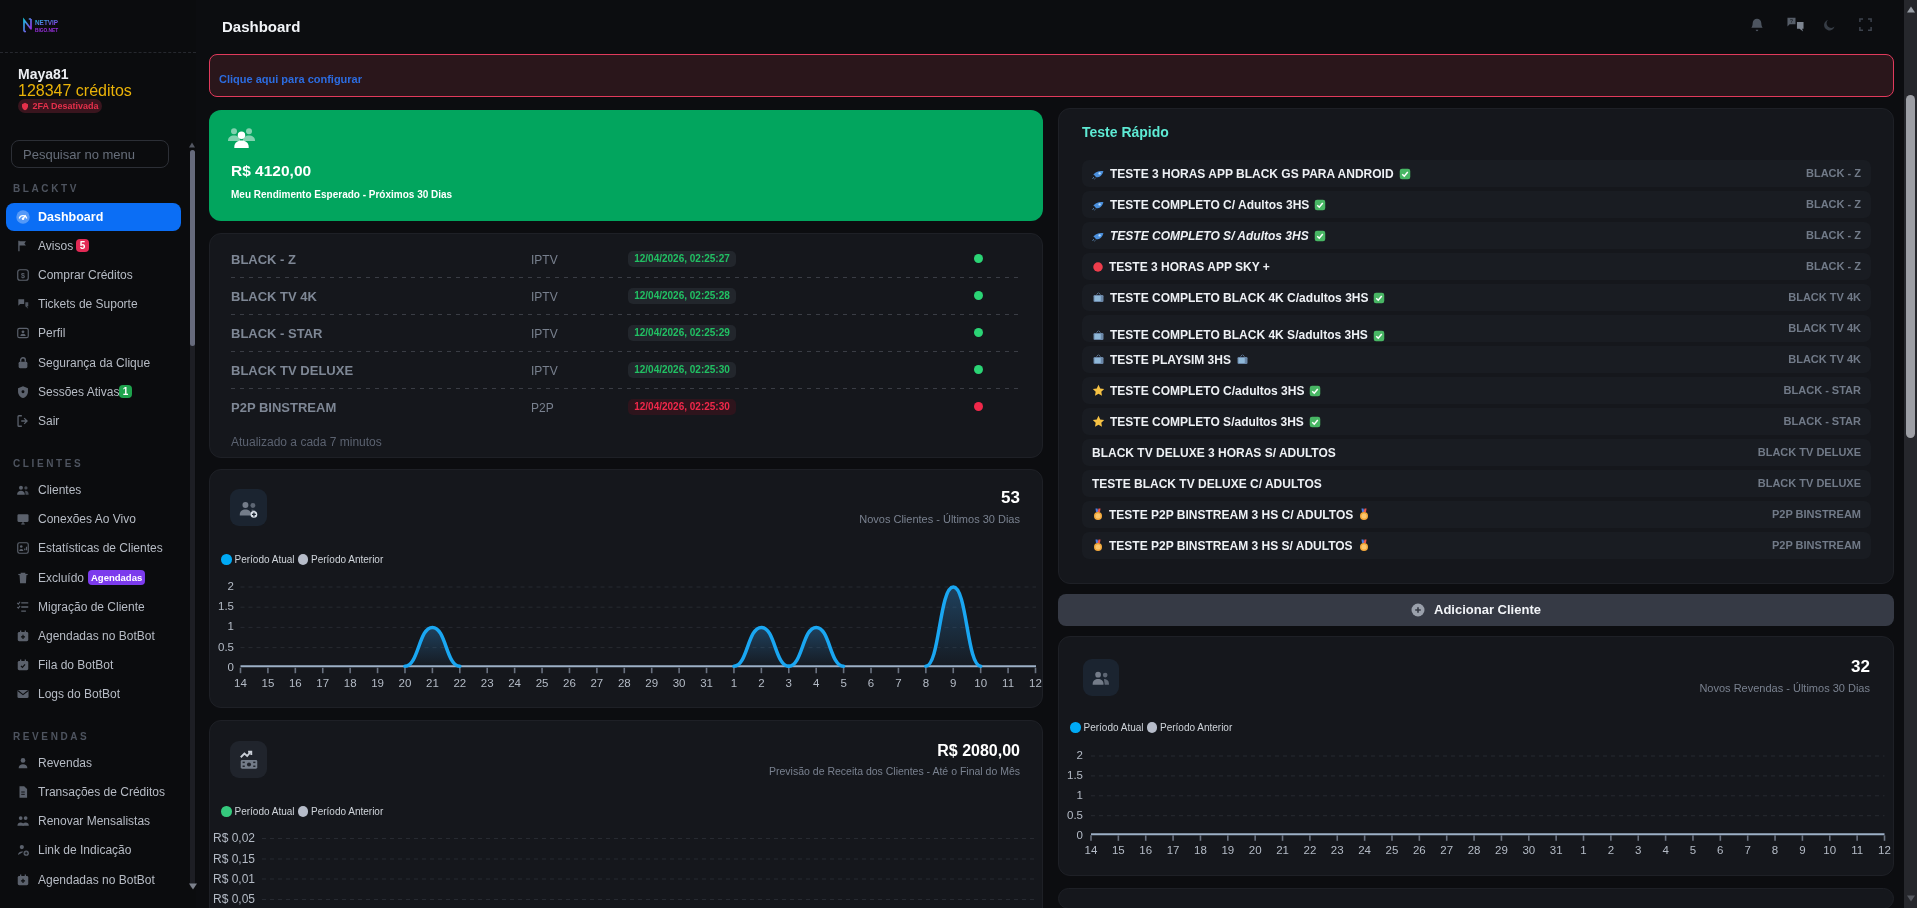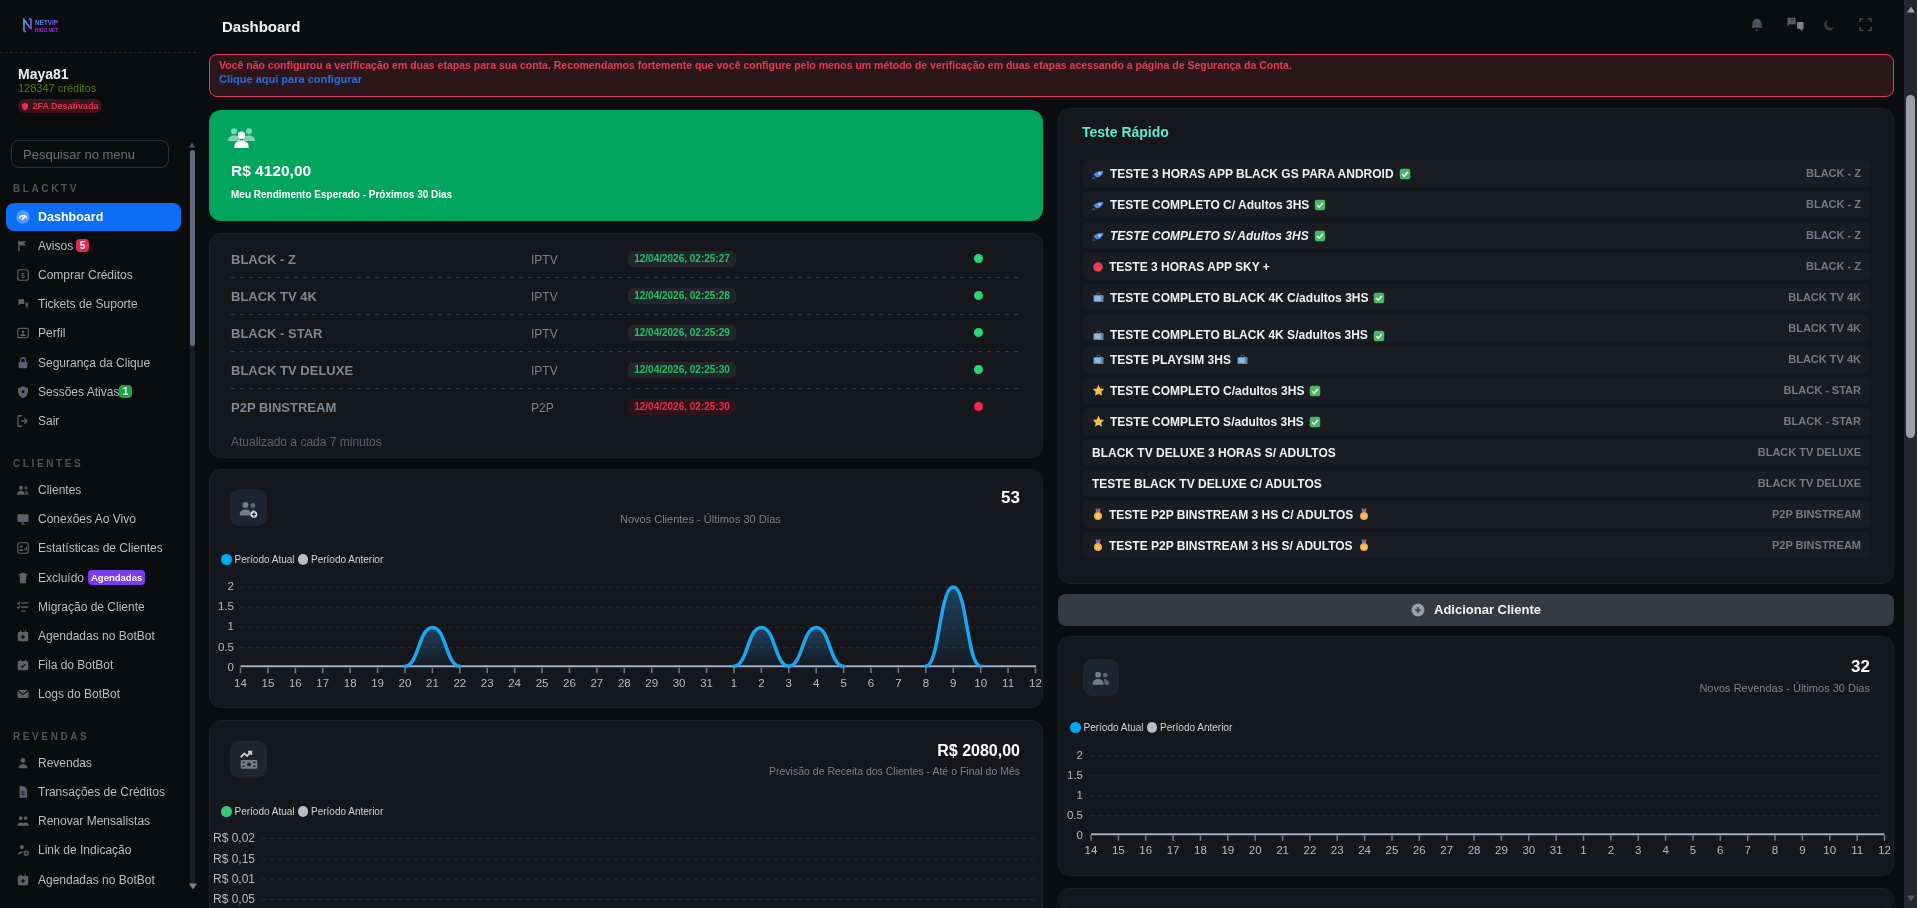--- a/index.html
+++ b/index.html
@@ -19,21 +19,21 @@
       <stop offset="0" stop-color="#17c4dc"></stop>
             <stop offset="1" stop-color="#a31fe8"></stop>
           </linearGradient>
         </defs>
     <path d="M2 14.5 V3 L9 12 M9 12.5 V2 M6.8 2 H9 M2 14.5 H4" stroke="url(#lg1)" stroke-width="1.7" fill="none"></path>
     <text x="13" y="8" font-size="6.4" font-weight="bold" fill="url(#lg1)">NETVIP</text>
     <text x="13" y="14.5" font-size="4.8" font-weight="bold" fill="#9a30e0">BIGO.NET</text>
   </svg>
   <div class="abs" style="left:0;top:52px;width:196px;border-top:1px dashed #26282e;"></div>
   <div class="abs" style="left:18px;top:66px;font-size:14px;font-weight:bold;color:#eceef2;">Maya81</div>
-  <div class="abs" style="left:18px;top:82px;font-size:11px;color:#4d7c0f;">128347 créditos</div>
+  <div class="abs" style="left:18px;top:82px;font-size:16px;color:#eab308;">128347 créditos</div>
   <div class="abs" style="left:18px;top:99px;width:84px;height:14px;background:#3a151e;border-radius:7px;color:#e5304b;font-size:9px;font-weight:bold;display:flex;align-items:center;justify-content:center;gap:3px;">
     <svg width="8" height="9" viewBox="0 0 24 24" fill="#e5304b">
           <path d="M12 1l9 4v6c0 5.5-3.8 10.7-9 12-5.2-1.3-9-6.5-9-12V5l9-4z"></path>
         </svg>2FA Desativada
   </div>
   <div class="abs" style="left:11px;top:140px;width:158px;height:28px;border:1px solid #2c2f36;border-radius:8px;"></div>
   <div class="abs" style="left:23px;top:147px;font-size:13px;color:#676e7a;">Pesquisar no menu</div>
 <div class="abs" style="left:13px;top:183px;font-size:10px;font-weight:bold;letter-spacing:2.6px;color:#4e545f;">BLACKTV</div>
 <div class="abs" style="left:6px;top:203px;width:175px;height:28px;background:#0b6ef5;border-radius:8px;"></div>
 <div class="abs" style="left:16px;top:210px;">
@@ -222,21 +222,20 @@
       <text x="7.3" y="9.4" font-size="7.5" font-weight="bold" fill="#23262c" text-anchor="middle">?</text>
 <path d="M15 8 h9 v9 h-2 l1.5 4 -5 -4 h-3.5 Z" fill="#7d8490"></path>
     </svg>
 <svg class="abs" style="left:1822px;top:17px;" width="15" height="16" viewBox="0 0 24 24">
       <path d="M20 14.5 A8.5 8.5 0 1 1 9.5 4 a7 7 0 0 0 10.5 10.5 Z" fill="#363c45"></path>
     </svg>
 <svg class="abs" style="left:1858px;top:17px;" width="15" height="15" viewBox="0 0 24 24" stroke="#3d434d" stroke-width="2.4" fill="none">
       <path d="M3 8 V3 h5 M16 3 h5 v5 M21 16 v5 h-5 M8 21 H3 v-5"></path>
     </svg>
 <div class="abs" style="left:209px;top:54px;width:1685px;height:43px;background:#2a161b;border:1px solid #e13a5c;border-radius:8px;"></div>
-<div class="abs" style="left:219px;top:59px;font-size:10.5px;font-weight:bold;color:#e43a55;">Você não configurou a verificação em duas etapas para sua conta. Recomendamos fortemente que você configure pelo menos um método de verificação em duas etapas acessando a página de Segurança da Conta.</div>
 <div class="abs" style="left:219px;top:73px;font-size:11px;font-weight:bold;color:#2c6ce0;">Clique aqui para configurar</div>
 <div class="abs" style="left:1920px;top:58px;width:53px;height:25px;background:#ee2d55;border-radius:6px;color:#fff;font-size:12px;font-weight:normal;display:flex;align-items:center;justify-content:center;">Ocultar</div>
 <div class="abs" style="left:209px;top:110px;width:834px;height:111px;background:#02a55e;border-radius:12px;"></div>
 <svg class="abs" style="left:228px;top:127px;" width="27" height="21" viewBox="0 0 27 21">
   <g fill="#ffffff" opacity="0.5">
     <circle cx="6" cy="4.2" r="3"></circle>
         <path d="M0 13.5 c0-3 2.5-5 6-5 s6 2 6 5 v0.5 H0 Z"></path>
     <circle cx="21" cy="4.2" r="3"></circle>
         <path d="M15 13.5 c0-3 2.5-5 6-5 s6 2 6 5 v0.5 H15 Z"></path>
   </g>
@@ -279,21 +278,21 @@
       <svg width="21" height="21" viewBox="0 0 24 24" fill="none">
         <circle cx="8.5" cy="8" r="3.4" fill="#747c89"></circle>
         <path d="M2 19 c0-3.6 2.9-5.8 6.5-5.8 s6.5 2.2 6.5 5.8 v1 H2 Z" fill="#747c89"></path>
         <circle cx="17" cy="8.5" r="2.8" fill="#747c89" opacity="0.75"></circle>
         <path d="M15.5 13.2 c3.4 0 6 2 6 5.3 v1.5 h-5" fill="#747c89" opacity="0.75"></path>
         <circle cx="18.2" cy="18.8" r="3.8" fill="#dde3ec"></circle>
         <path d="M18.2 16.6 v4.4 M16 18.8 h4.4" stroke="#1b2430" stroke-width="1.5"></path>
       </svg>
     </div>
 <div class="abs" style="left:820px;top:488px;width:200px;text-align:right;font-size:17px;font-weight:bold;color:#fff;">53</div>
-<div class="abs" style="left:620px;top:513px;width:400px;font-size:11px;color:#79818f;">Novos Clientes - Últimos 30 Dias</div>
+<div class="abs" style="left:620px;top:513px;width:400px;text-align:right;font-size:11px;color:#79818f;">Novos Clientes - Últimos 30 Dias</div>
 <div class="abs" style="left:221px;top:554px;width:10.5px;height:10.5px;border-radius:50%;background:#00aaf5;"></div>
 <div class="abs" style="left:234.5px;top:554px;font-size:10px;color:#cfd4da;">Período Atual</div>
 <div class="abs" style="left:297.5px;top:554px;width:10.5px;height:10.5px;border-radius:50%;background:#b6bcc9;"></div>
 <div class="abs" style="left:311px;top:554px;font-size:10px;color:#cfd4da;">Período Anterior</div>
 <svg class="abs" style="left:209px;top:470px;" width="834" height="247" viewBox="0 0 834 247">
       <defs>
         <linearGradient id="bluefill" x1="0" y1="0" x2="0" y2="1">
           <stop offset="0" stop-color="#2d7fc0" stop-opacity="0.40"></stop>
           <stop offset="1" stop-color="#2d7fc0" stop-opacity="0.04"></stop>
         </linearGradient>

